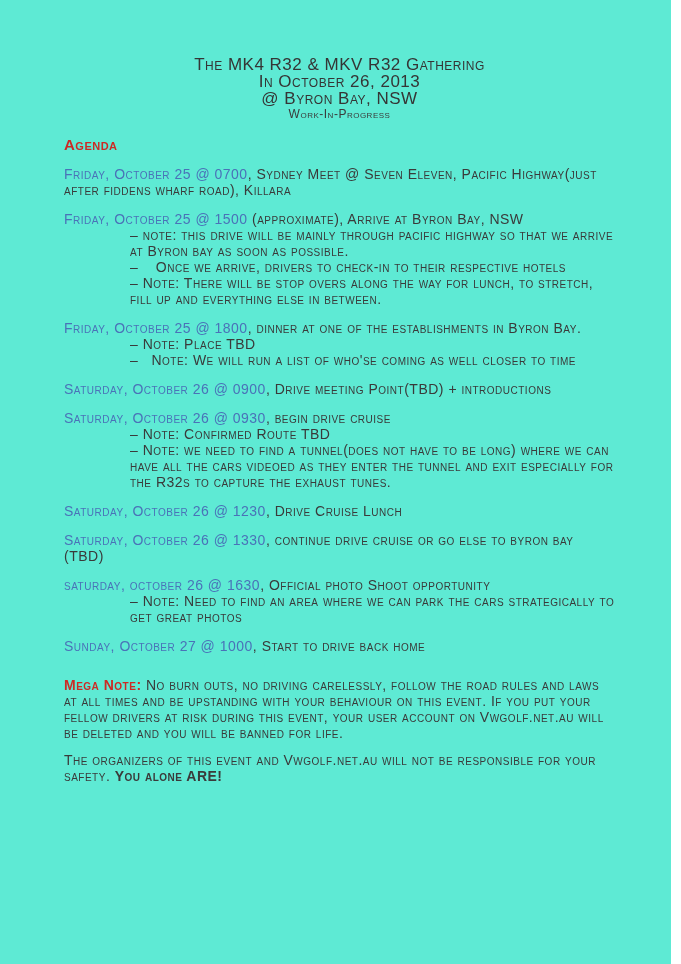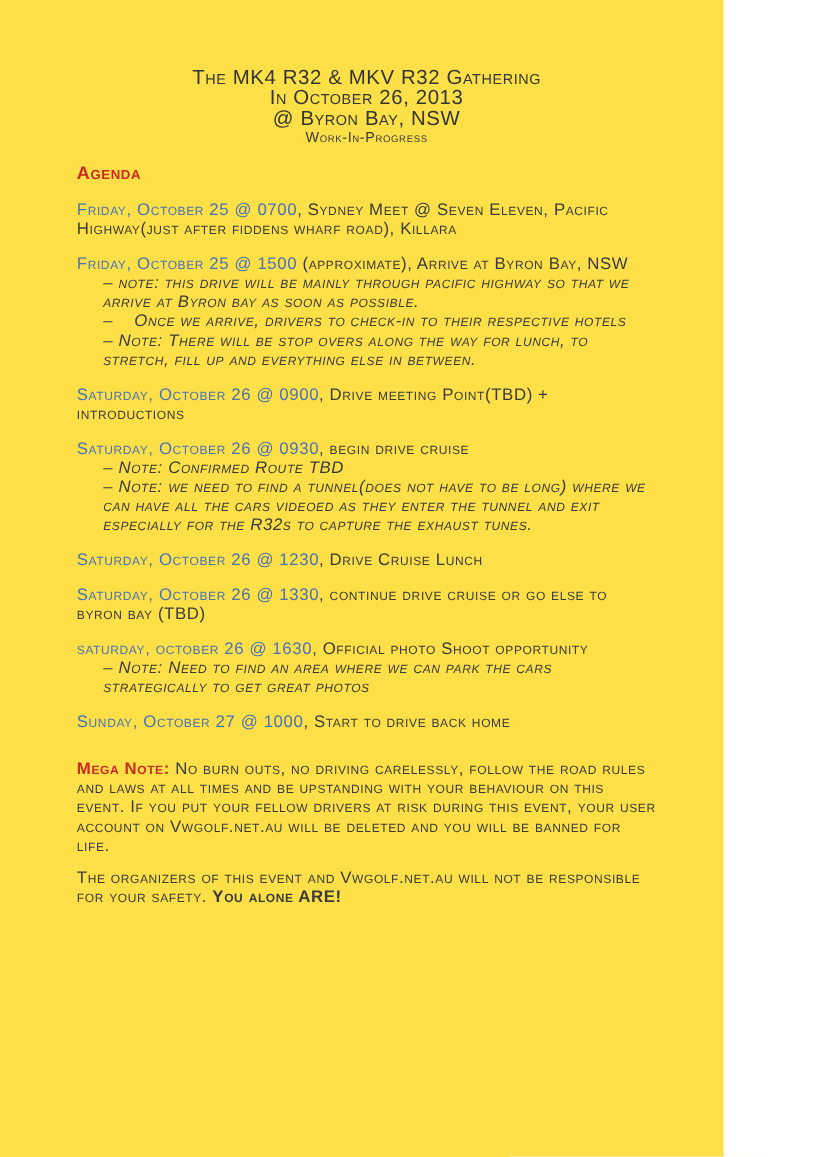--- a/index.html
+++ b/index.html
@@ -1,21 +1,21 @@
 <!DOCTYPE html>
 <html><head>
 <meta charset="utf-8">
 <style>
   html, body { margin: 0; padding: 0; background: #ffffff; }
   .page {
     position: relative;
-    width: 603px;
+    width: 671px;
     height: 964px;
     box-sizing: border-box;
-    background: #fde047;
+    background: #5eead4;
     padding: 56px 56px 0 64px;
     font-family: "Liberation Sans", sans-serif;
     font-variant: small-caps;
     letter-spacing: 0.5px;
     font-size: 14px;
     line-height: 16px;
     color: var(--text, #3a3a3a);
     overflow: hidden;
   }
   .title-block { text-align: center; }
@@ -32,21 +32,21 @@
   }
   .agenda-heading {
     margin: 16px 0 0 0;
     font-size: 15px;
     font-weight: bold;
     color: var(--red, #cc2a24);
   }
   .entry { margin-top: 13px; }
   .entry-date { color: var(--blue, #4a72b8); }
   .entry-desc { color: var(--text, #3a3a3a); }
-  .note { margin-left: 22px; font-style: italic; }
+  .note { margin-left: 66px; }
   .mega-note { margin: 23px 0 0 0; }
   .mega-label { color: var(--red, #cc2a24); font-weight: bold; }
   .disclaimer { margin: 11px 0 10px 0; }
   .disclaimer .bold { font-weight: bold; }
 </style>
 </head>
 <body>
 
 <div class="page" style="--blue: #4a72b8; --red: #cc2a24; --text: #3a3a3a;">
 
@@ -61,20 +61,25 @@
 
   <div id="agenda-list">
       <div class="entry">
         <div><span class="entry-date">Friday, October 25 @ 0700</span><span class="entry-desc">, Sydney Meet @ Seven Eleven, Pacific Highway(just after fiddens wharf road), Killara</span></div>
       </div>
       <div class="entry">
         <div><span class="entry-date">Friday, October 25 @ 1500</span><span class="entry-desc"> (approximate), Arrive at Byron Bay, NSW</span></div>
         <div class="note">– note: this drive will be mainly through pacific highway so that we arrive at Byron bay as soon as possible.</div>
         <div class="note">–&nbsp;&nbsp;&nbsp;&nbsp;Once we arrive, drivers to check-in to their respective hotels</div>
         <div class="note">– Note: There will be stop overs along the way for lunch, to stretch, fill up and everything else in between.</div>
+      </div>
+      <div class="entry">
+        <div><span class="entry-date">Friday, October 25 @ 1800</span><span class="entry-desc">, dinner at one of the establishments in Byron Bay.</span></div>
+        <div class="note">– Note: Place TBD</div>
+        <div class="note">–&nbsp;&nbsp;&nbsp;Note: We will run a list of who'se coming as well closer to time</div>
       </div>
       <div class="entry">
         <div><span class="entry-date">Saturday, October 26 @ 0900</span><span class="entry-desc">, Drive meeting Point(TBD) + introductions</span></div>
       </div>
       <div class="entry">
         <div><span class="entry-date">Saturday, October 26 @ 0930</span><span class="entry-desc">, begin drive cruise</span></div>
         <div class="note">– Note: Confirmed Route TBD</div>
         <div class="note">– Note: we need to find a tunnel(does not have to be long) where we can have all the cars videoed as they enter the tunnel and exit especially for the R32s to capture the exhaust tunes.</div>
       </div>
       <div class="entry">

